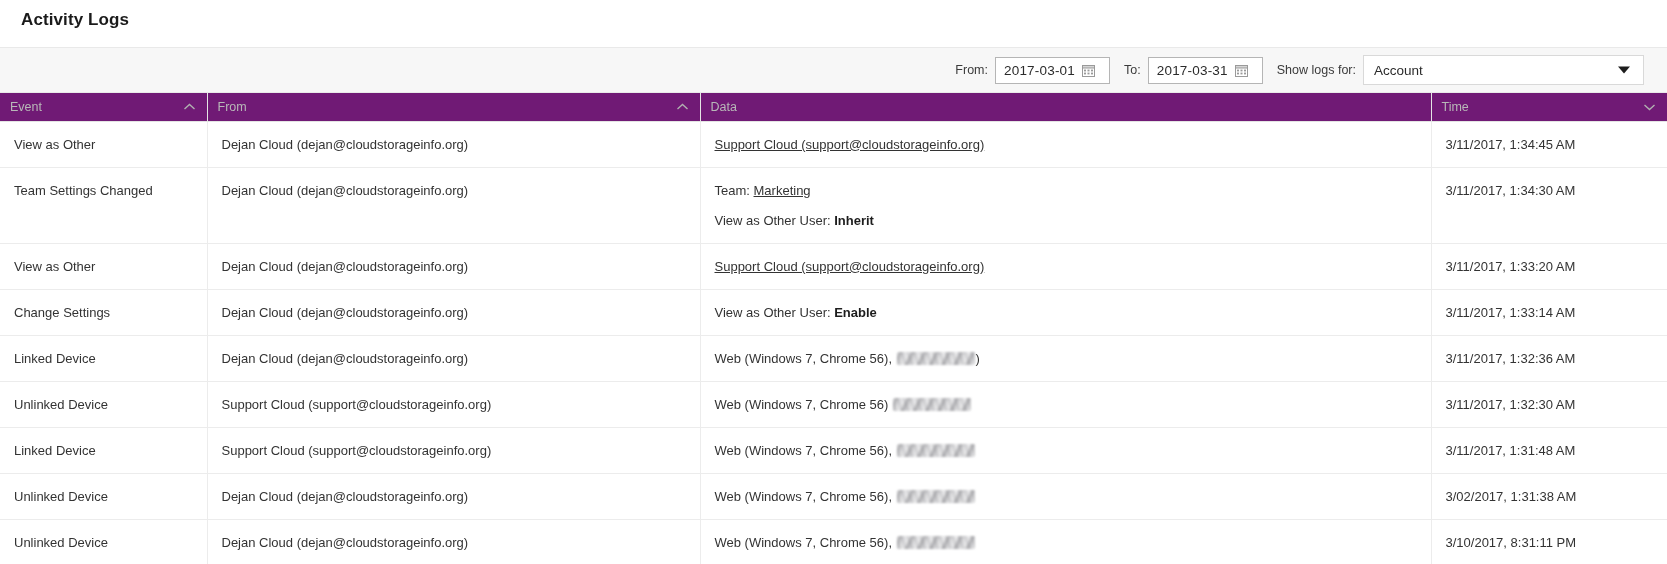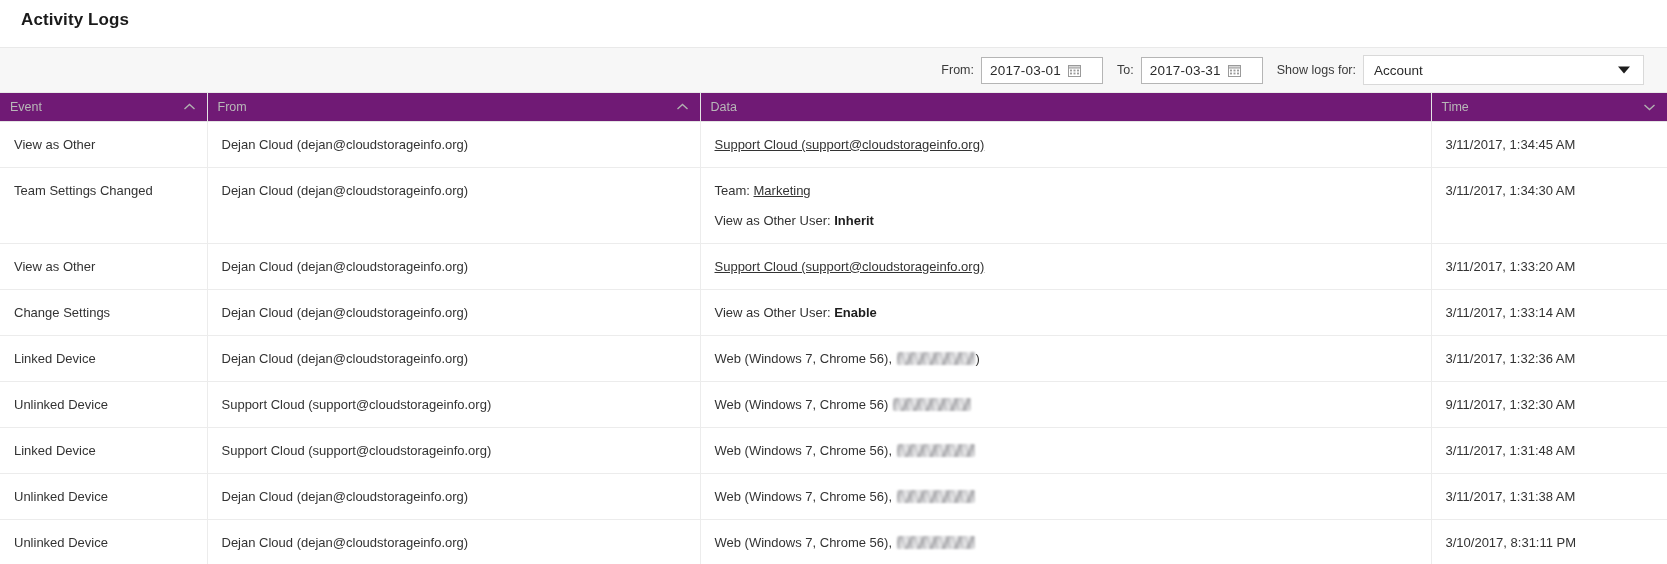--- a/index.html
+++ b/index.html
@@ -43,21 +43,21 @@
     margin-right: 7px;
     white-space: nowrap;
   }
   .date-field {
     display: inline-flex;
     align-items: center;
     background: #ffffff;
     border: 1px solid #b5b5b5;
     height: 27px;
     box-sizing: border-box;
-    padding: 0 21px 0 8px;
+    padding: 0 14px 0 8px;
     margin-right: 14px;
   }
   .date-value {
     font-size: 13.5px;
     color: #2b2b2b;
     letter-spacing: 0.2px;
     white-space: nowrap;
   }
   .cal-icon {
     margin-left: 7px;
@@ -308,37 +308,37 @@
           <span class="data-line"><span>Web (Windows 7, Chrome 56), </span><span class="redacted"></span><span>)</span></span>
         </td>
         <td class="c-time">3/11/2017, 1:32:36 AM</td>
       </tr>
       <tr>
         <td class="c-event">Unlinked Device</td>
         <td class="c-from">Support Cloud (support@cloudstorageinfo.org)</td>
         <td class="c-data">
           <span class="data-line"><span>Web (Windows 7, Chrome 56) </span><span class="redacted"></span></span>
         </td>
-        <td class="c-time">9/11/2017, 1:32:30 AM</td>
+        <td class="c-time">3/11/2017, 1:32:30 AM</td>
       </tr>
       <tr>
         <td class="c-event">Linked Device</td>
         <td class="c-from">Support Cloud (support@cloudstorageinfo.org)</td>
         <td class="c-data">
           <span class="data-line"><span>Web (Windows 7, Chrome 56), </span><span class="redacted"></span></span>
         </td>
         <td class="c-time">3/11/2017, 1:31:48 AM</td>
       </tr>
       <tr>
         <td class="c-event">Unlinked Device</td>
         <td class="c-from">Dejan Cloud (dejan@cloudstorageinfo.org)</td>
         <td class="c-data">
           <span class="data-line"><span>Web (Windows 7, Chrome 56), </span><span class="redacted"></span></span>
         </td>
-        <td class="c-time">3/11/2017, 1:31:38 AM</td>
+        <td class="c-time">3/02/2017, 1:31:38 AM</td>
       </tr>
       <tr>
         <td class="c-event">Unlinked Device</td>
         <td class="c-from">Dejan Cloud (dejan@cloudstorageinfo.org)</td>
         <td class="c-data">
           <span class="data-line"><span>Web (Windows 7, Chrome 56), </span><span class="redacted"></span></span>
         </td>
         <td class="c-time">3/10/2017, 8:31:11 PM</td>
       </tr>
       <tr>

